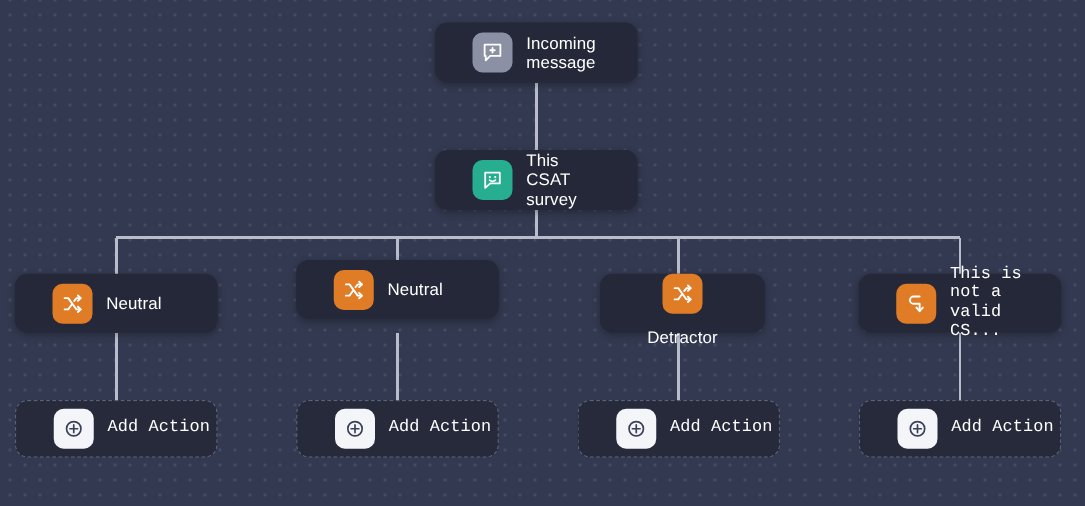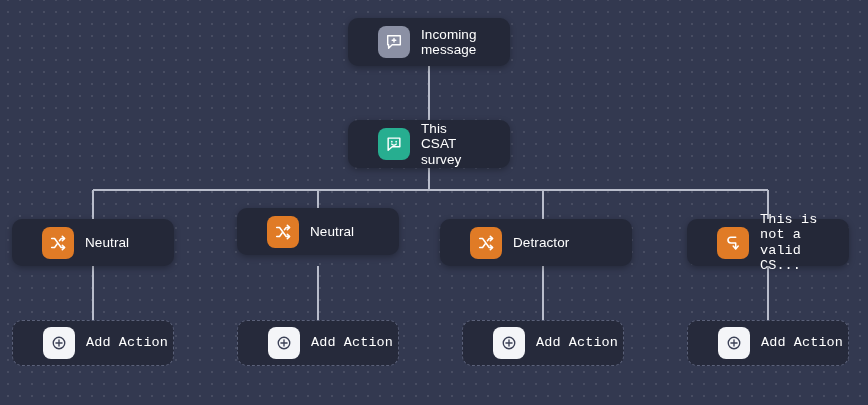--- a/index.html
+++ b/index.html
@@ -121,21 +121,21 @@
         <path d="M3 5h3.2l7.3 10H17" fill="none" stroke="#ffffff" stroke-width="1.7" stroke-linecap="round" stroke-linejoin="round"></path>
         <path d="M3 15h3.2l3-4.1" fill="none" stroke="#ffffff" stroke-width="1.7" stroke-linecap="round" stroke-linejoin="round"></path>
         <path d="M11.6 7.5l2-2.5H17" fill="none" stroke="#ffffff" stroke-width="1.7" stroke-linecap="round" stroke-linejoin="round"></path>
         <path d="M14.8 2.6L17.4 5l-2.6 2.4" fill="none" stroke="#ffffff" stroke-width="1.7" stroke-linecap="round" stroke-linejoin="round"></path>
         <path d="M14.8 12.6L17.4 15l-2.6 2.4" fill="none" stroke="#ffffff" stroke-width="1.7" stroke-linecap="round" stroke-linejoin="round"></path>
       </svg>
     </span>
     <span class="label single">Neutral</span>
   </div>
 
-  <div class="node" style="left:440px;top:219px;width:192px;height:47px;">
+  <div class="node" style="left:480px;top:219px;width:132px;height:47px;flex-direction:column;">
     <span class="tile orange">
       <svg width="18" height="18" viewBox="0 0 20 20">
         <path d="M3 5h3.2l7.3 10H17" fill="none" stroke="#ffffff" stroke-width="1.7" stroke-linecap="round" stroke-linejoin="round"></path>
         <path d="M3 15h3.2l3-4.1" fill="none" stroke="#ffffff" stroke-width="1.7" stroke-linecap="round" stroke-linejoin="round"></path>
         <path d="M11.6 7.5l2-2.5H17" fill="none" stroke="#ffffff" stroke-width="1.7" stroke-linecap="round" stroke-linejoin="round"></path>
         <path d="M14.8 2.6L17.4 5l-2.6 2.4" fill="none" stroke="#ffffff" stroke-width="1.7" stroke-linecap="round" stroke-linejoin="round"></path>
         <path d="M14.8 12.6L17.4 15l-2.6 2.4" fill="none" stroke="#ffffff" stroke-width="1.7" stroke-linecap="round" stroke-linejoin="round"></path>
       </svg>
     </span>
     <span class="label single">Detractor</span>

